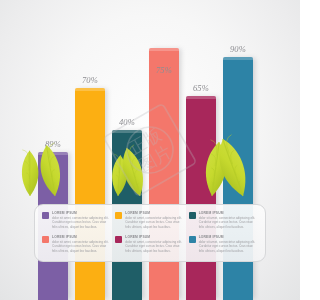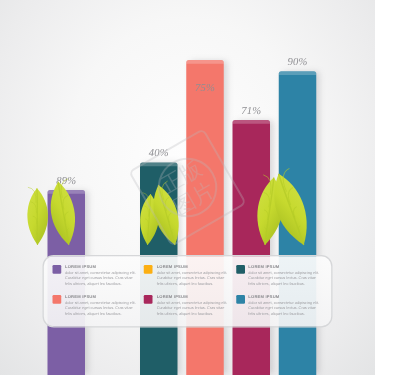--- a/index.html
+++ b/index.html
@@ -131,31 +131,35 @@
 </head>
 <body>
 
 <div id="infographic">
 
   <div id="plot">
       <div class="bar-group" style="left: 38px; width: 30px; height: 148px;">
         <div class="bar" style="height: 100%; background: rgb(124, 95, 165);"></div>
         <div class="bar-label" style="bottom: 151px;">89%</div>
       </div>
+      <div class="bar-group" style="left: 75px; width: 30px; height: 212px;">
+        <div class="bar" style="height: 100%; background: rgb(252, 175, 18);"></div>
+        <div class="bar-label" style="bottom: 215px;">70%</div>
+      </div>
       <div class="bar-group" style="left: 112px; width: 30px; height: 170px;">
         <div class="bar" style="height: 100%; background: rgb(31, 94, 103);"></div>
         <div class="bar-label" style="bottom: 173px;">40%</div>
       </div>
       <div class="bar-group" style="left: 149px; width: 30px; height: 252px; margin-top: 25px;">
         <div class="bar" style="height: 100%; background: rgb(244, 119, 107);"></div>
         <div class="bar-label" style="bottom: 225px;">75%</div>
       </div>
       <div class="bar-group" style="left: 186px; width: 30px; height: 204px;">
         <div class="bar" style="height: 100%; background: rgb(168, 39, 91);"></div>
-        <div class="bar-label" style="bottom: 207px;">71%</div>
+        <div class="bar-label" style="bottom: 207px;">65%</div>
       </div>
       <div class="bar-group" style="left: 223px; width: 30px; height: 243px;">
         <div class="bar" style="height: 100%; background: rgb(45, 131, 166);"></div>
         <div class="bar-label" style="bottom: 246px;">90%</div>
       </div>
     </div>
 
   <svg id="leaves" viewBox="0 0 300 300">
     <defs>
       <linearGradient id="leafgrad" x1="0" y1="0" x2="0.4" y2="1">

